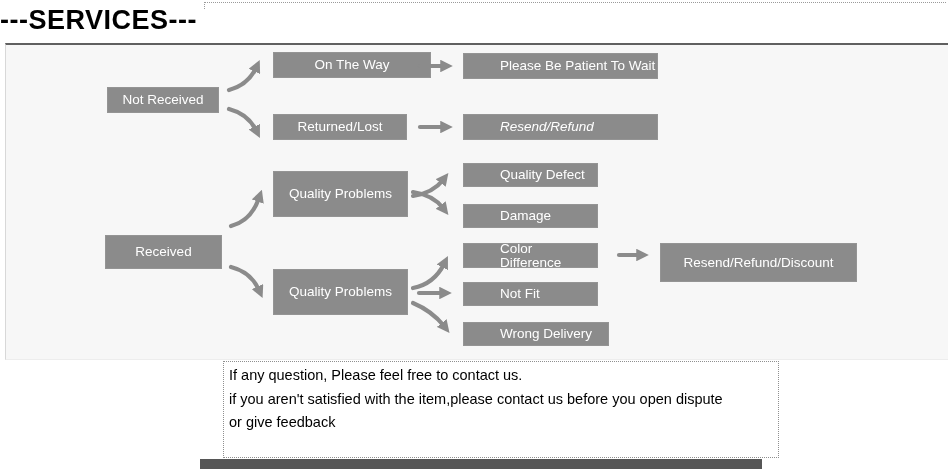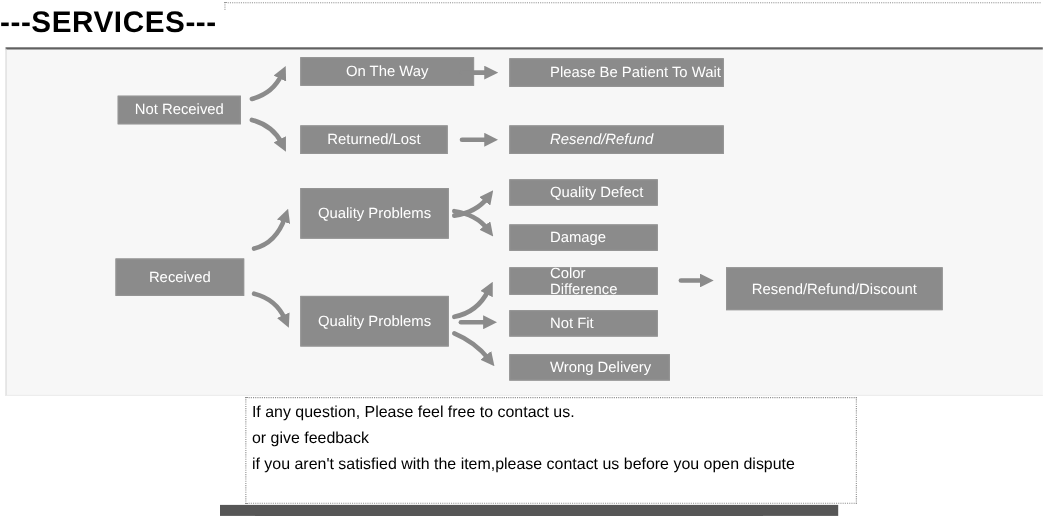--- a/index.html
+++ b/index.html
@@ -94,17 +94,17 @@
     <path d="M413,288 Q434,284 444,264" marker-end="url(#ah)"></path>
     <path d="M419,293 L443,293" marker-end="url(#ah)"></path>
     <path d="M413,303 Q432,311 444,326" marker-end="url(#ah)"></path>
 
     <path d="M619,255 L640,255" marker-end="url(#ah)"></path>
   </g>
 </svg>
 
 <div class="note">
   <div class="line">If any question, Please feel free to contact us.</div>
+  <div class="line">if you aren't satisfied with the item,please contact us before you open dispute</div>
   <div class="line">or give feedback</div>
-  <div class="line">if you aren't satisfied with the item,please contact us before you open dispute</div>
 </div>
 
 <div class="bottom-bar"></div>
 
 </body></html>

